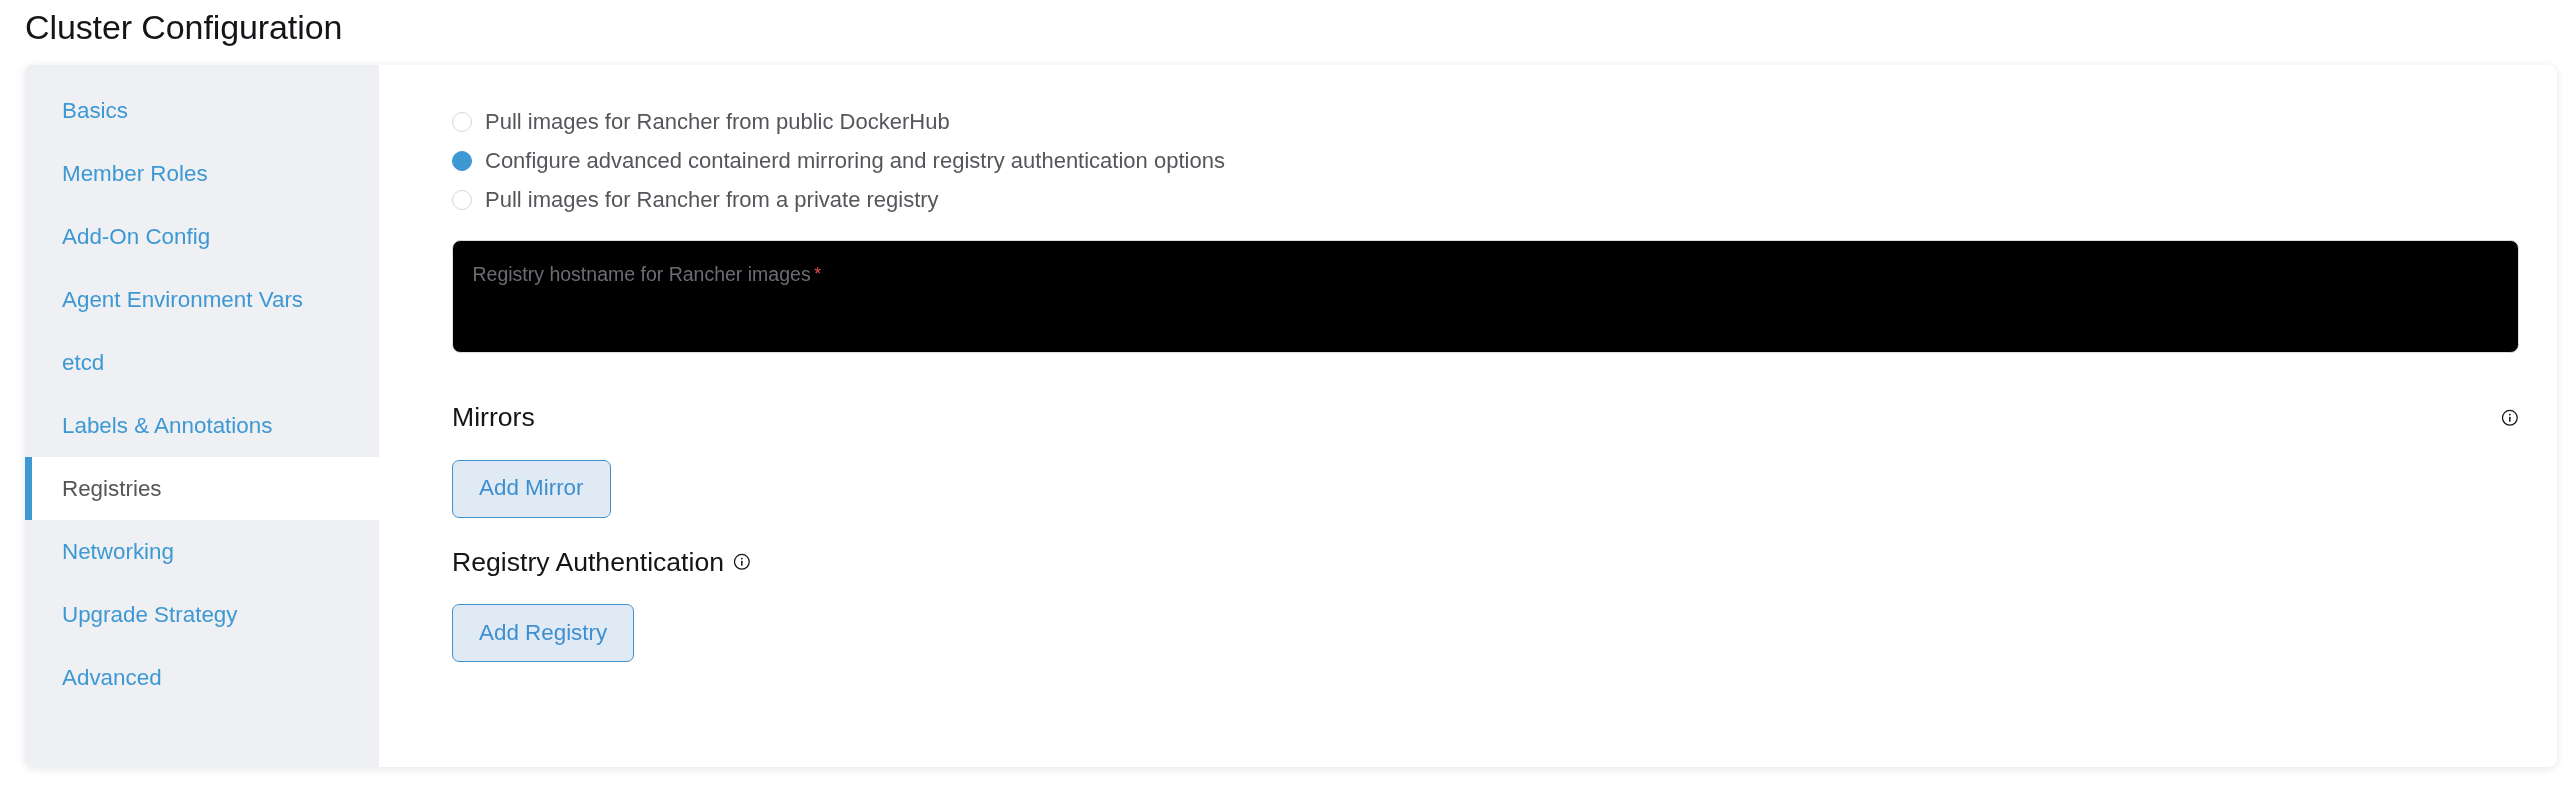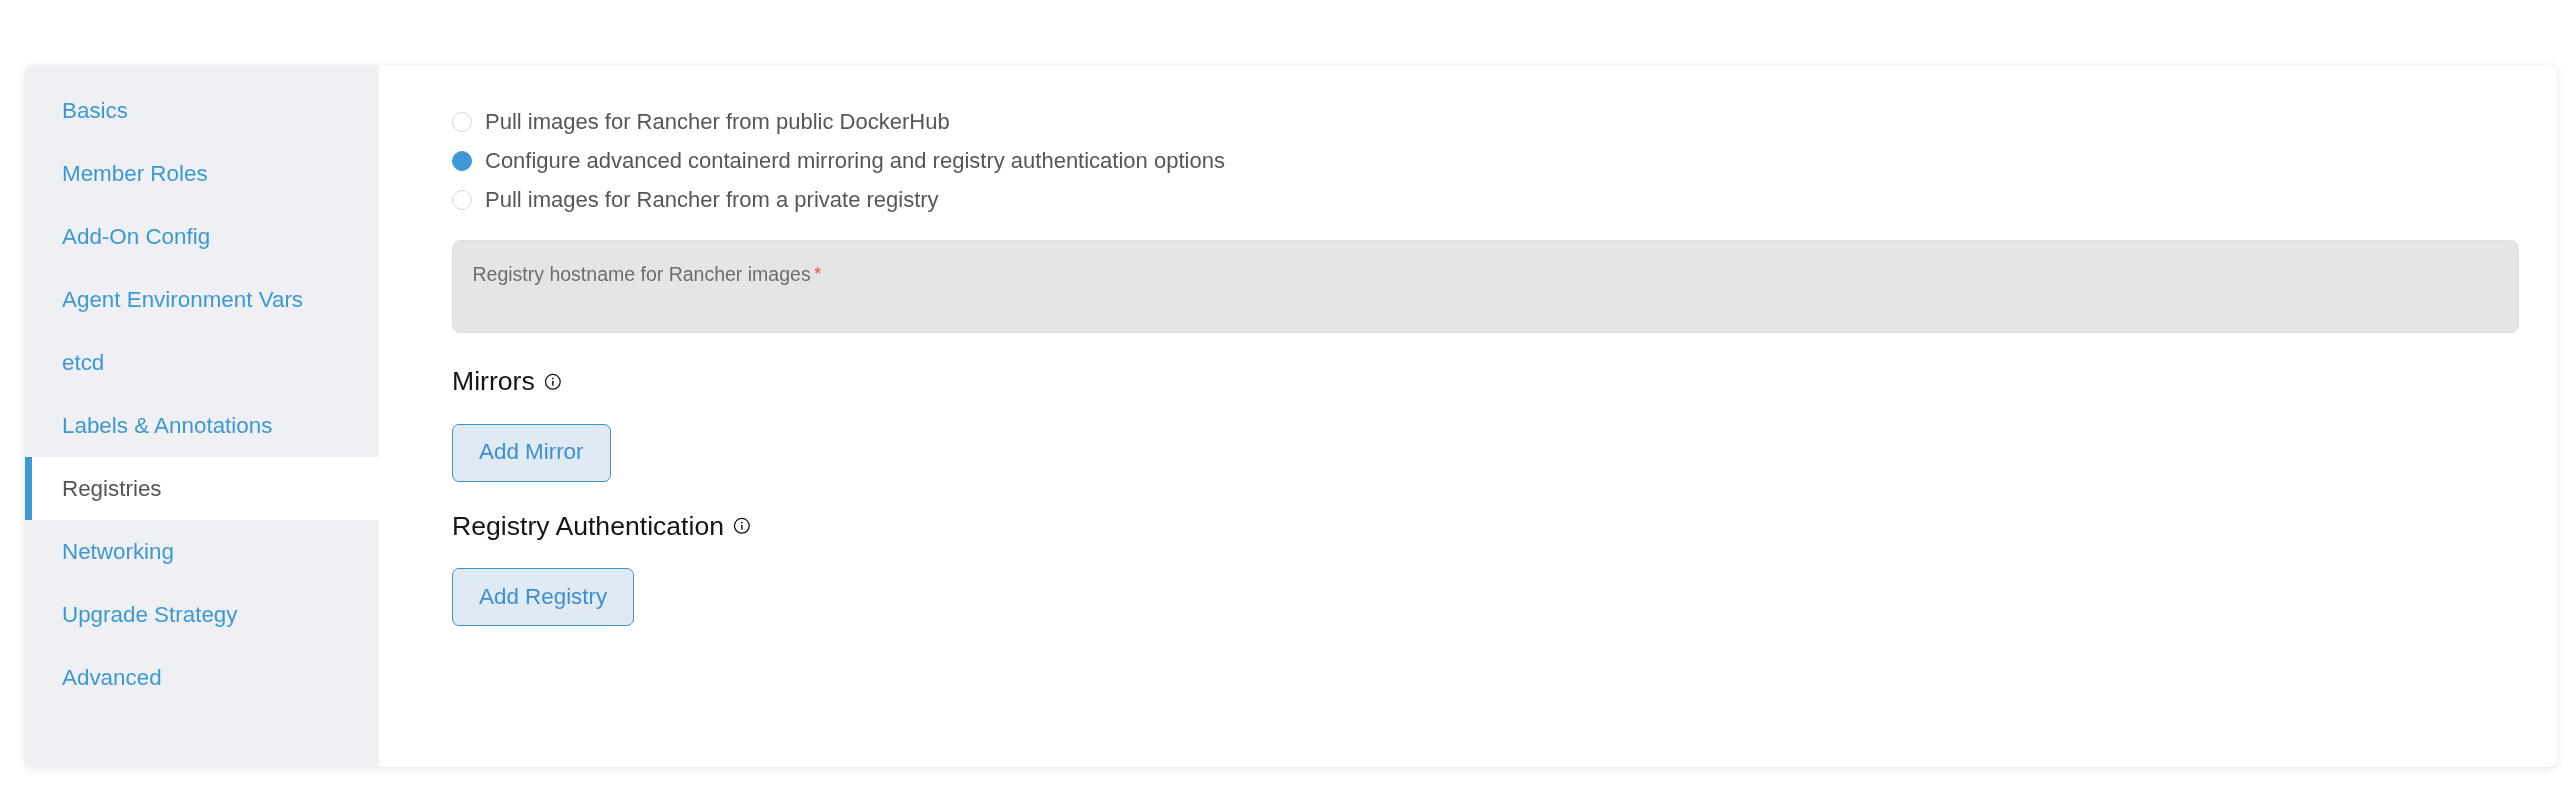--- a/index.html
+++ b/index.html
@@ -124,24 +124,24 @@
     font-size: 22px;
     line-height: 26px;
     color: #55555b;
     white-space: nowrap;
   }
 
   
   .field {
     position: relative;
     margin-top: 21px;
-    height: 93px;
+    height: 113px;
     border: 1.8px solid #dcdee7;
     border-radius: 8.3px;
-    background: #e5e5e5;
+    background: #000000;
     box-sizing: border-box;
   }
   .field-label {
     position: absolute;
     left: 19.5px;
     top: 22.4px;
     font-size: 19.5px;
     line-height: 23.6px;
     color: #6c6c75;
     white-space: nowrap;
@@ -170,21 +170,21 @@
   
   .section-title {
     display: flex;
     align-items: center;
     font-size: 26.6px;
     line-height: 31px;
     color: #141419;
     font-weight: 400;
     white-space: nowrap;
   }
-  .section-title.mirrors { margin-top: 33px; }
+  .section-title.mirrors { margin-top: 49px; justify-content: space-between; }
   .section-title.registry-auth { margin-top: 29px; }
 
   .info-icon {
     display: inline-flex;
     margin-left: 9.4px;
     width: 17.7px;
     height: 17.7px;
     flex: 0 0 auto;
   }
   .info-icon svg { display: block; }
@@ -206,20 +206,21 @@
     line-height: 1;
     cursor: pointer;
     box-sizing: border-box;
   }
 </style>
 </head>
 <body>
 
 <div class="page">
 
+  <div class="page-title">Cluster Configuration</div>
 
   <div class="config-card">
 
     <nav class="sidebar">
       <div class="nav-item">
         <span>Basics</span>
       </div>
       <div class="nav-item">
         <span>Member Roles</span>
       </div>

